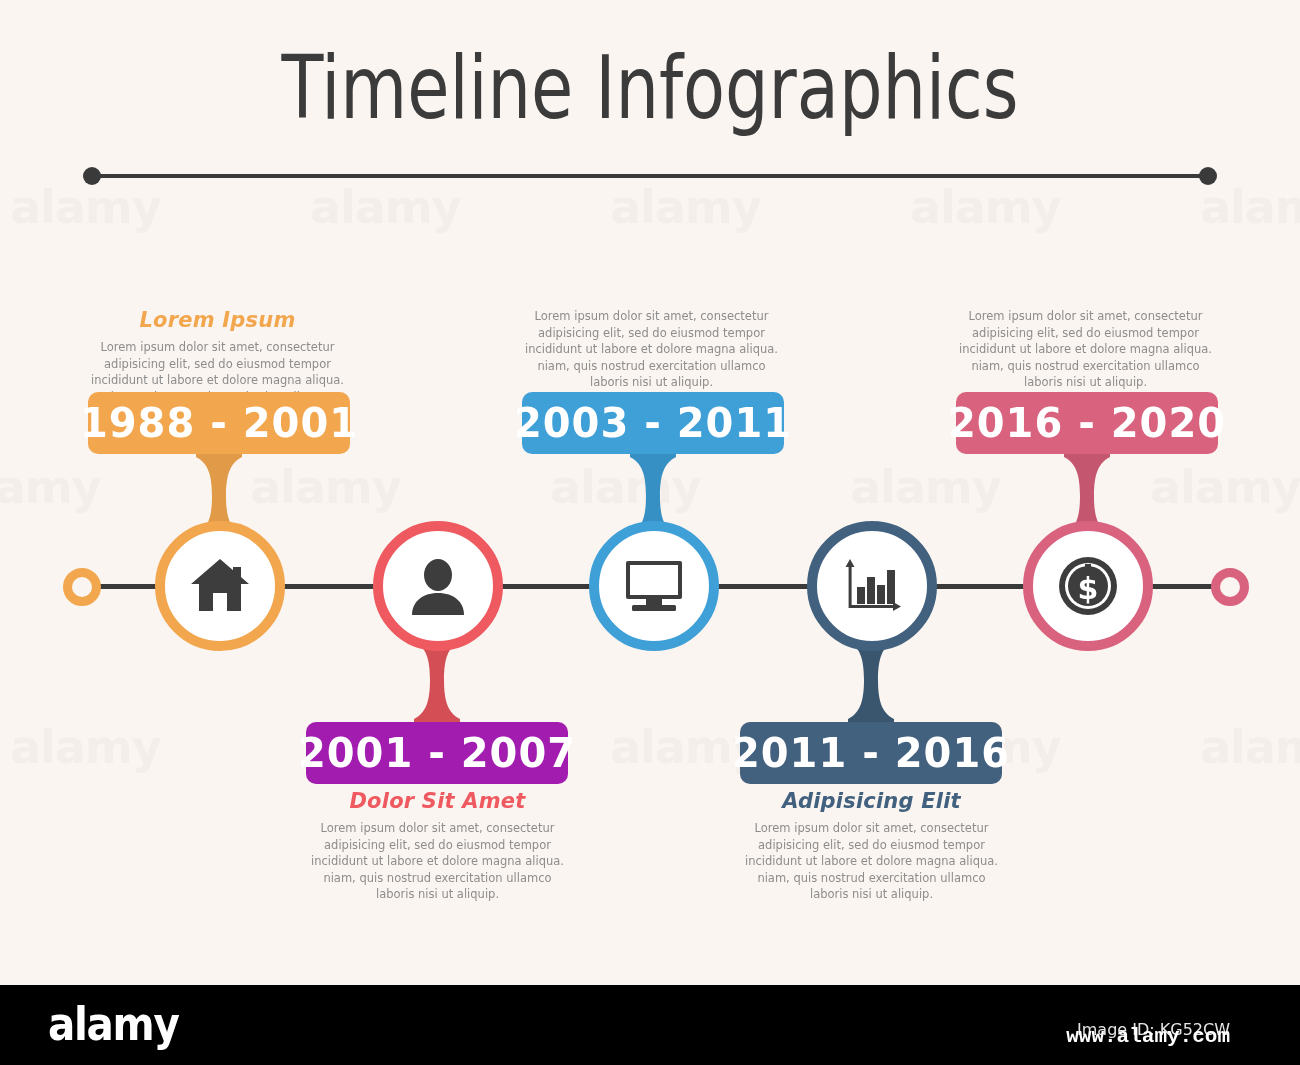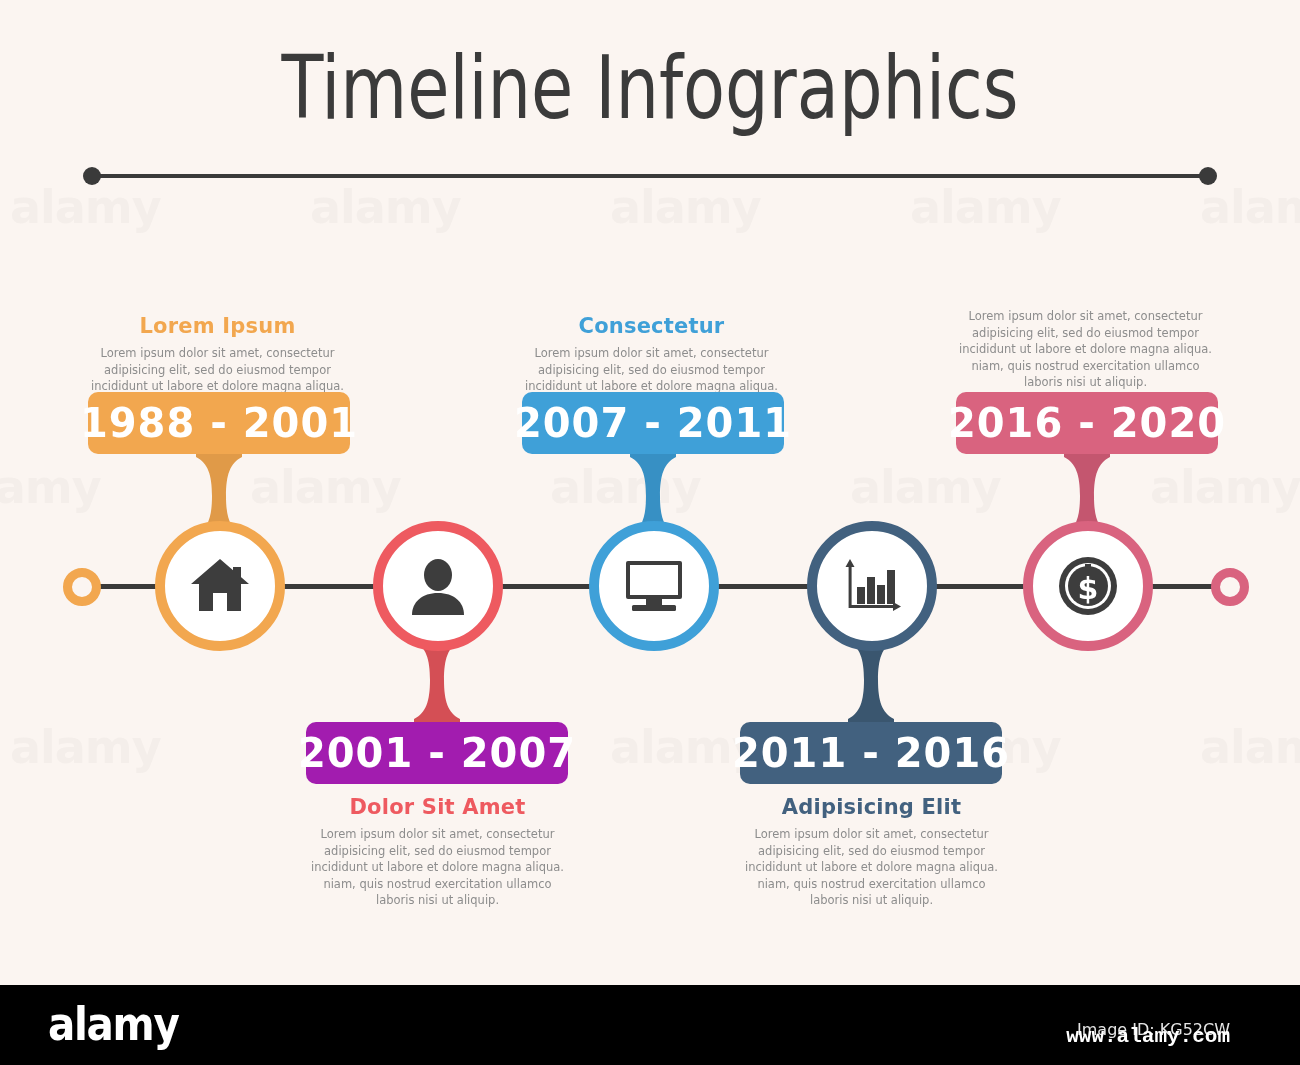--- a/index.html
+++ b/index.html
@@ -134,22 +134,23 @@
   .block {
     position: absolute;
     width: 265px;
     text-align: center;
     z-index: 16;
   }
   .block .heading {
     font-family: "DejaVu Sans", sans-serif;
     font-size: 21px;
     font-weight: bold;
-    margin: 6px 0 7px 0;
+    margin: 0 0 7px 0;
     letter-spacing: 0.2px;
+    font-style: italic;
   }
   .block .body {
     font-family: "DejaVu Sans", sans-serif;
     font-size: 11.5px;
     line-height: 16.5px;
     color: #8d8d8d;
     margin: 0;
   }
 
   
@@ -256,25 +257,24 @@
 </div>
 <div class="yearbox" style="left:306px; top:722px; width:262px; background:#a21caf;">
   <span class="yeartext">2001 - 2007</span>
 </div>
 <div class="block" style="left:305px; top:789px;">
   <div class="heading" style="color:#ee5a60;">Dolor Sit Amet</div>
   <div class="body">Lorem ipsum dolor sit amet, consectetur adipisicing elit, sed do eiusmod tempor incididunt ut labore et dolore magna aliqua. niam, quis nostrud exercitation ullamco laboris nisi ut aliquip.</div>
 </div>
 
 <div class="block" style="left:519px; top:308px;">
-  <div class="heading" style="color:#3fa0d8;">Consectetur</div>
   <div class="body">Lorem ipsum dolor sit amet, consectetur adipisicing elit, sed do eiusmod tempor incididunt ut labore et dolore magna aliqua. niam, quis nostrud exercitation ullamco laboris nisi ut aliquip.</div>
 </div>
 <div class="yearbox" style="left:522px; top:392px; width:262px; background:#3fa0d8;">
-  <span class="yeartext">2007 - 2011</span>
+  <span class="yeartext">2003 - 2011</span>
 </div>
 <div class="stem" style="left:630px; top:453px; height:86px;">
   <svg viewBox="0 0 46 86" width="46" height="86" preserveAspectRatio="none" aria-hidden="true">
     <path d="M0,0 L46,0 L46,4 C34,10 30,22 30,43 C30,64 34,76 46,82 L46,86 L0,86 L0,82 C12,76 16,64 16,43 C16,22 12,10 0,4 Z" fill="#3790c4"></path>
   </svg>
 </div>
 <div class="node" style="left:589px; top:521px; border:10px solid #3fa0d8;">
   <span>
     <svg width="64" height="54" viewBox="0 0 64 54" aria-hidden="true">
       <rect x="4" y="2" width="56" height="38" rx="2" fill="#3d3d3d"></rect>

